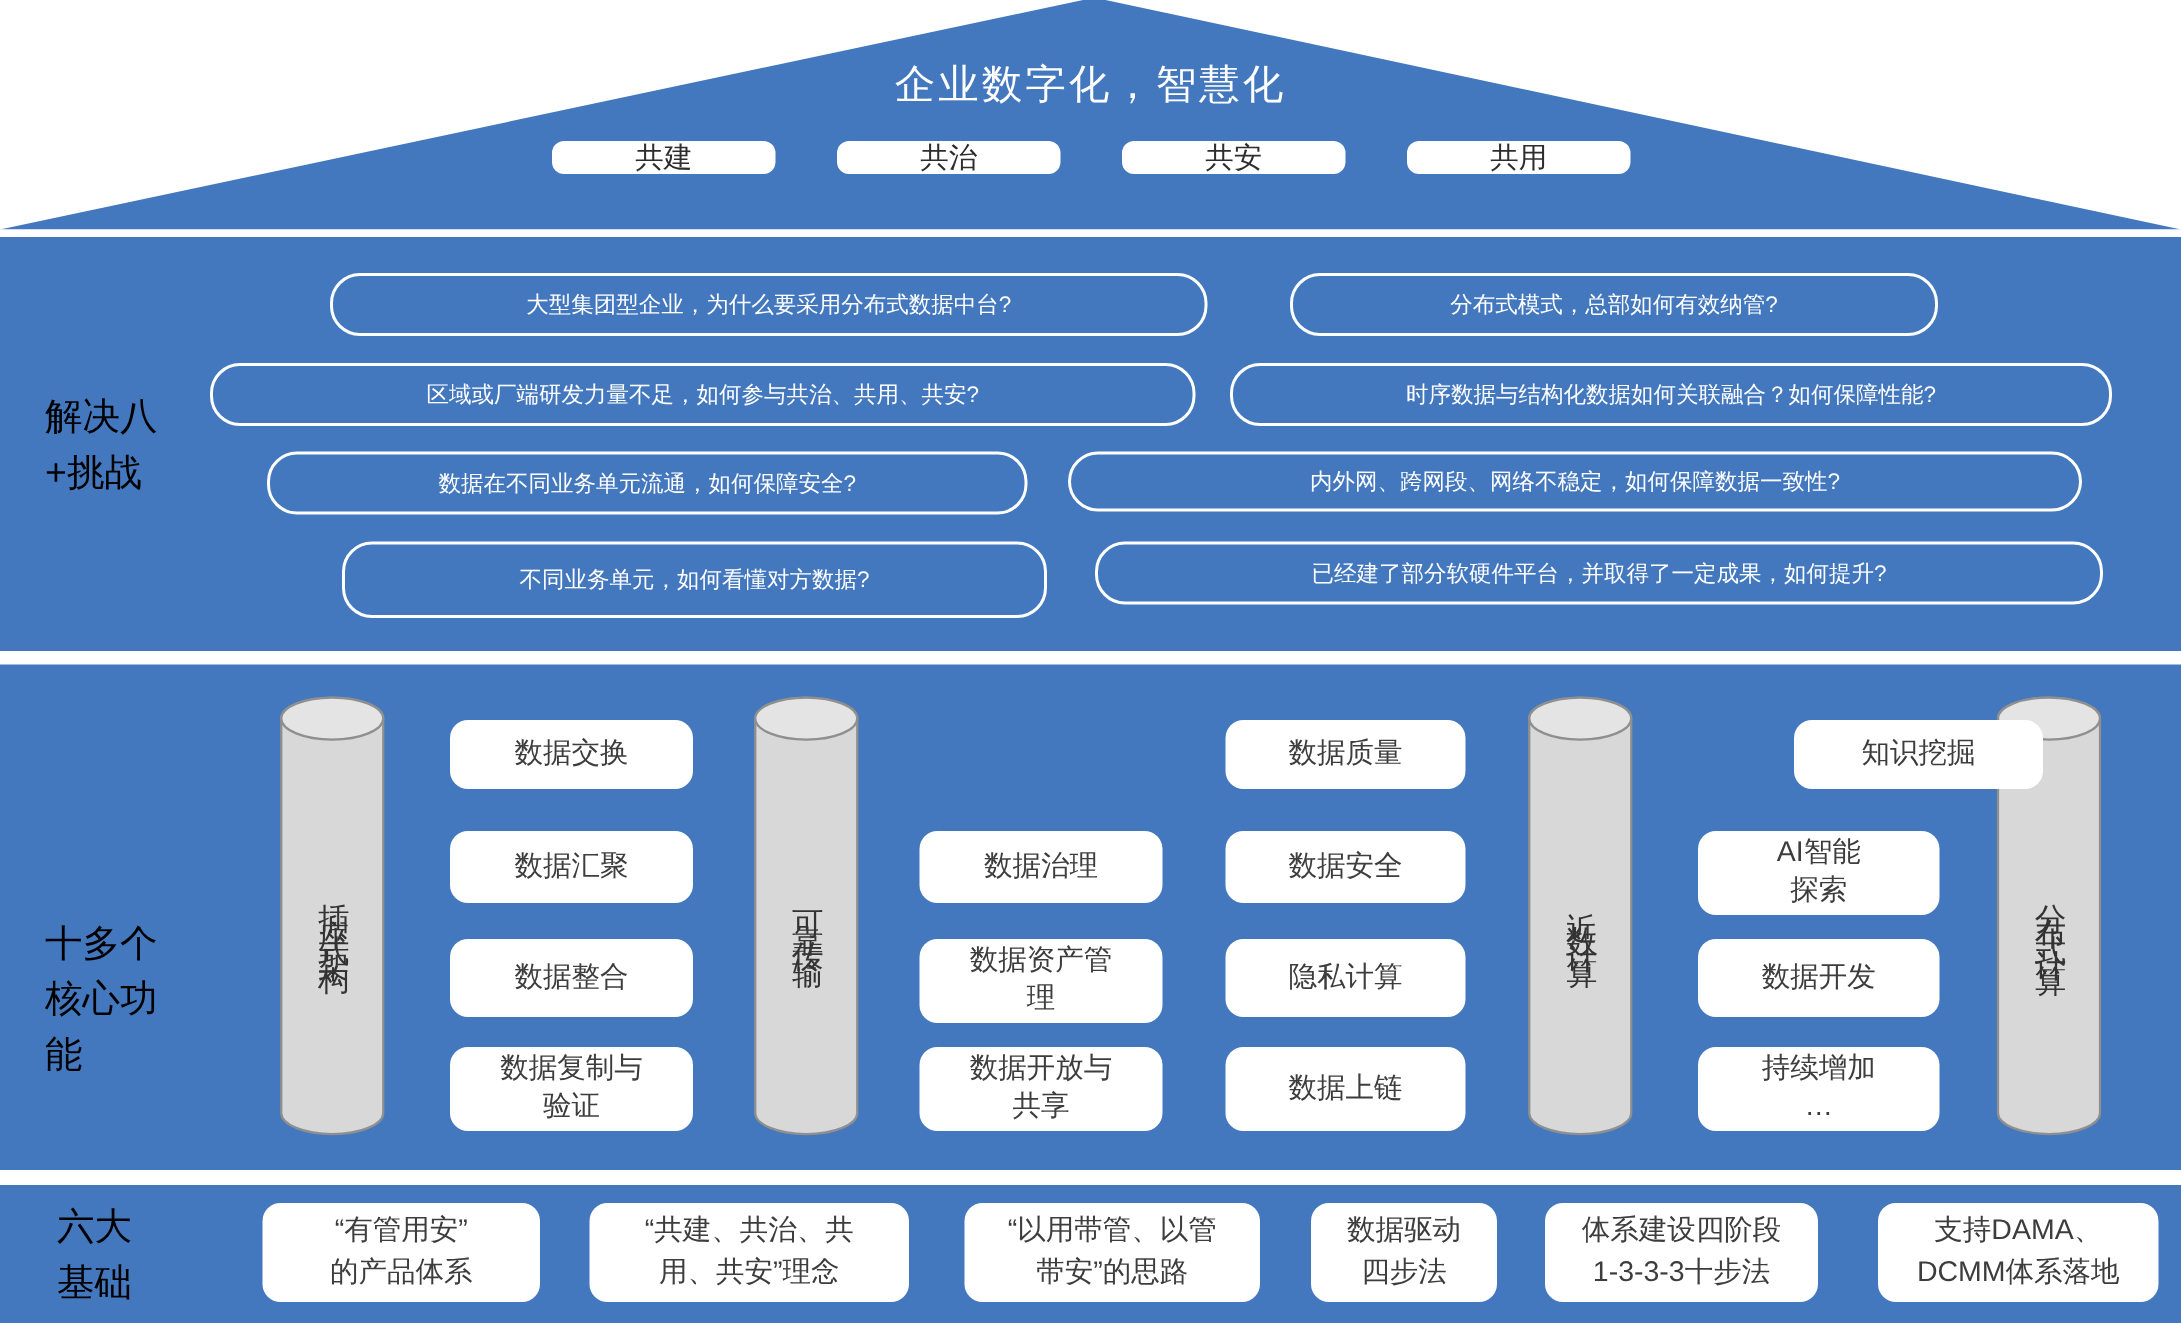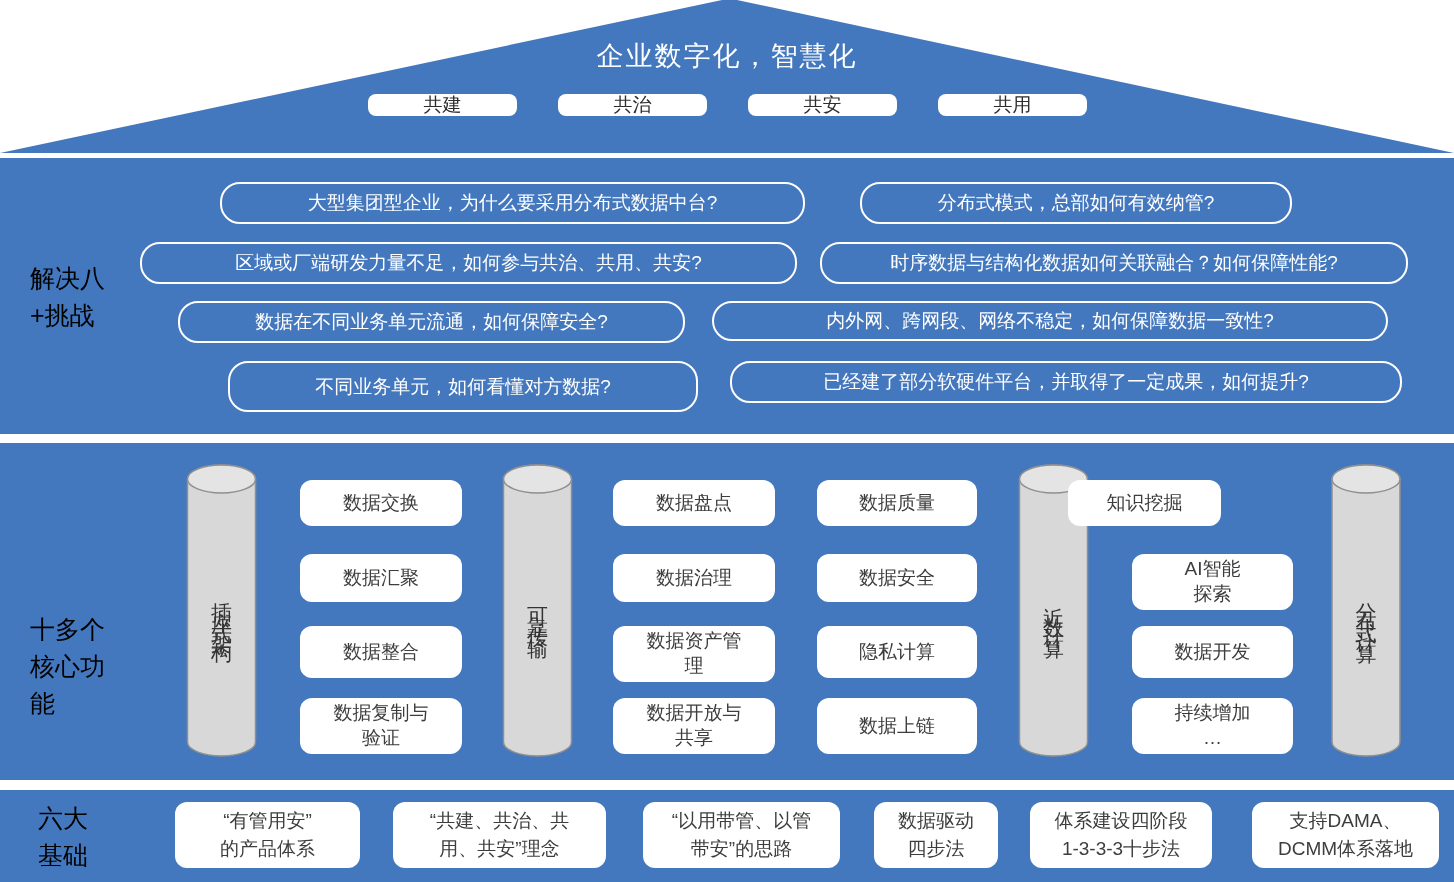--- a/index.html
+++ b/index.html
@@ -12,21 +12,21 @@
   *{box-sizing:border-box;margin:0;padding:0;}
   body{background:#ffffff;font-family:"Liberation Sans","DejaVu Sans",sans-serif;}
   #stage{position:relative;width:1454px;height:882px;background:#ffffff;overflow:hidden;}
   .abs{position:absolute;}
   .band{position:absolute;left:0;width:1454px;background:var(--blue);}
   .roof-title{left:0;top:38px;width:1454px;text-align:center;color:#fff;
     font-size:27px;letter-spacing:2px;}
   .pill{top:94px;height:22px;background:#fff;border-radius:8px;color:#2d2d2d;
     font-size:19px;display:flex;align-items:center;justify-content:center;}
   .side-label{color:#000000;font-size:25px;line-height:37px;}
-  .qbox{border:2px solid #ffffff;border-radius:20px;color:#ffffff;font-size:19px;
+  .qbox{border:2px solid #ffffff;border-radius:20px;color:#ffffff;font-size:15px;
     display:flex;align-items:center;justify-content:center;text-align:center;
     white-space:nowrap;}
   .wbox{background:#ffffff;border-radius:12px;color:var(--box-text);font-size:19px;
     line-height:1.3;display:flex;align-items:center;justify-content:center;
     text-align:center;white-space:pre-line;}
   .cyl-label{position:absolute;left:0;top:0;width:100%;height:100%;
     display:flex;align-items:center;justify-content:center;
     writing-mode:vertical-rl;letter-spacing:10px;font-size:21px;color:#333;}
 </style>
 </head>
@@ -96,33 +96,32 @@
       </svg>
       <div class="cyl-label">分布式计算</div>
     </div>
 
     <div class="abs wbox" style="left:300px;top:37px;width:162px;height:46px;">数据交换</div>
     <div class="abs wbox" style="left:300px;top:111px;width:162px;height:48px;">数据汇聚</div>
     <div class="abs wbox" style="left:300px;top:183px;width:162px;height:52px;">数据整合</div>
     <div class="abs wbox" style="left:300px;top:255px;width:162px;height:56px;">数据复制与
 验证</div>
 
-    <div class="abs wbox" style="left:613px;top:37px;width:162px;height:46px;">数据盘点</div>
     <div class="abs wbox" style="left:613px;top:111px;width:162px;height:48px;">数据治理</div>
     <div class="abs wbox" style="left:613px;top:183px;width:162px;height:56px;">数据资产管
 理</div>
     <div class="abs wbox" style="left:613px;top:255px;width:162px;height:56px;">数据开放与
 共享</div>
 
     <div class="abs wbox" style="left:817px;top:37px;width:160px;height:46px;">数据质量</div>
     <div class="abs wbox" style="left:817px;top:111px;width:160px;height:48px;">数据安全</div>
     <div class="abs wbox" style="left:817px;top:183px;width:160px;height:52px;">隐私计算</div>
     <div class="abs wbox" style="left:817px;top:255px;width:160px;height:56px;">数据上链</div>
 
-    <div class="abs wbox" style="left:1068px;top:37px;width:153px;height:46px;">知识挖掘</div>
+    <div class="abs wbox" style="left:1196px;top:37px;width:166px;height:46px;">知识挖掘</div>
     <div class="abs wbox" style="left:1132px;top:111px;width:161px;height:56px;">AI智能
 探索</div>
     <div class="abs wbox" style="left:1132px;top:183px;width:161px;height:52px;">数据开发</div>
     <div class="abs wbox" style="left:1132px;top:255px;width:161px;height:56px;">持续增加
 …</div>
   </div>
 
   <div class="band" style="top:790px;height:92px;">
     <div class="abs side-label" style="left:38px;top:10px;">
       <div>六大</div>

